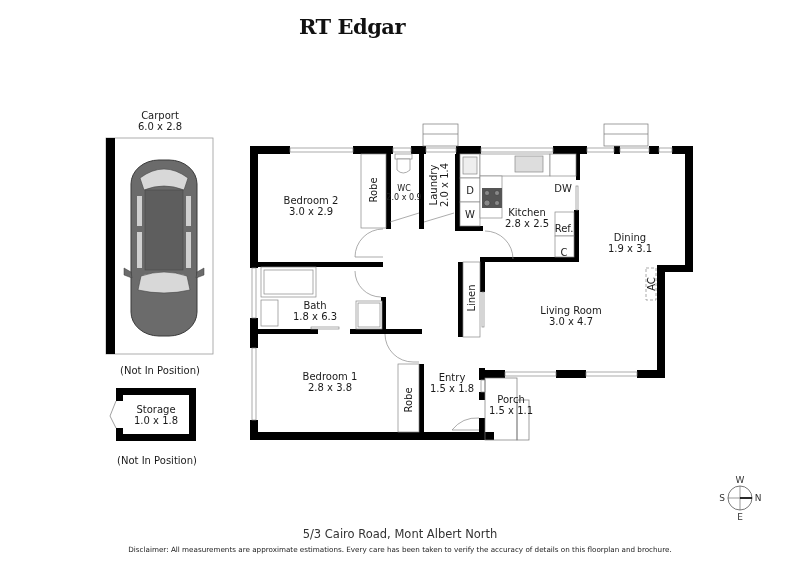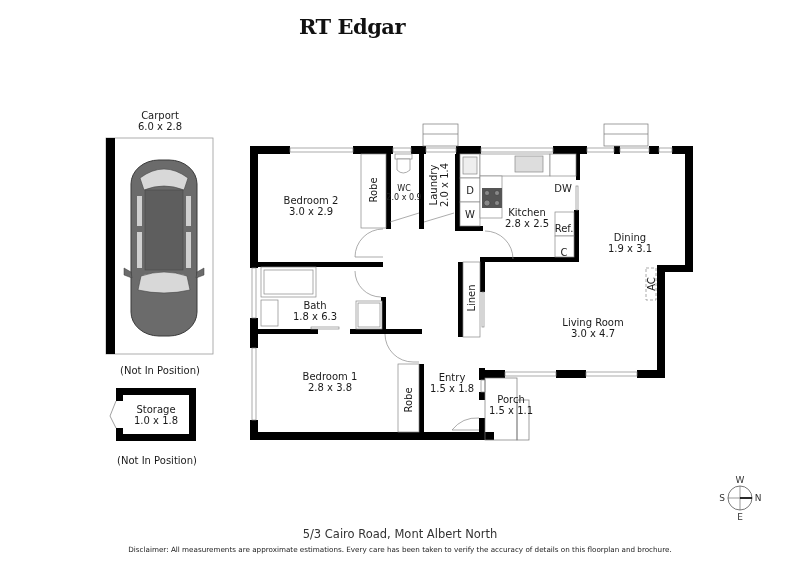--- a/index.html
+++ b/index.html
@@ -201,21 +201,21 @@
 </div>
 <div class="lbl" style="left:527px;top:218px;">
   <span>Kitchen</span><span class="dim">2.8 x 2.5</span>
 </div>
 <div class="lbl" style="left:630px;top:205px;margin-top:38px;">
   <span>Dining</span><span class="dim">1.9 x 3.1</span>
 </div>
 <div class="lbl" style="left:315px;top:311px;">
   <span>Bath</span><span class="dim">1.8 x 6.3</span>
 </div>
-<div class="lbl" style="left:571px;top:328px;margin-left:22px;">
+<div class="lbl" style="left:571px;top:316px;">
   <span>Living Room</span><span class="dim">3.0 x 4.7</span>
 </div>
 <div class="lbl" style="left:330px;top:382px;">
   <span>Bedroom 1</span><span class="dim">2.8 x 3.8</span>
 </div>
 <div class="lbl" style="left:452px;top:383px;">
   <span>Entry</span><span class="dim">1.5 x 1.8</span>
 </div>
 <div class="lbl" style="left:511px;top:405px;">
   <span>Porch</span><span class="dim">1.5 x 1.1</span>

